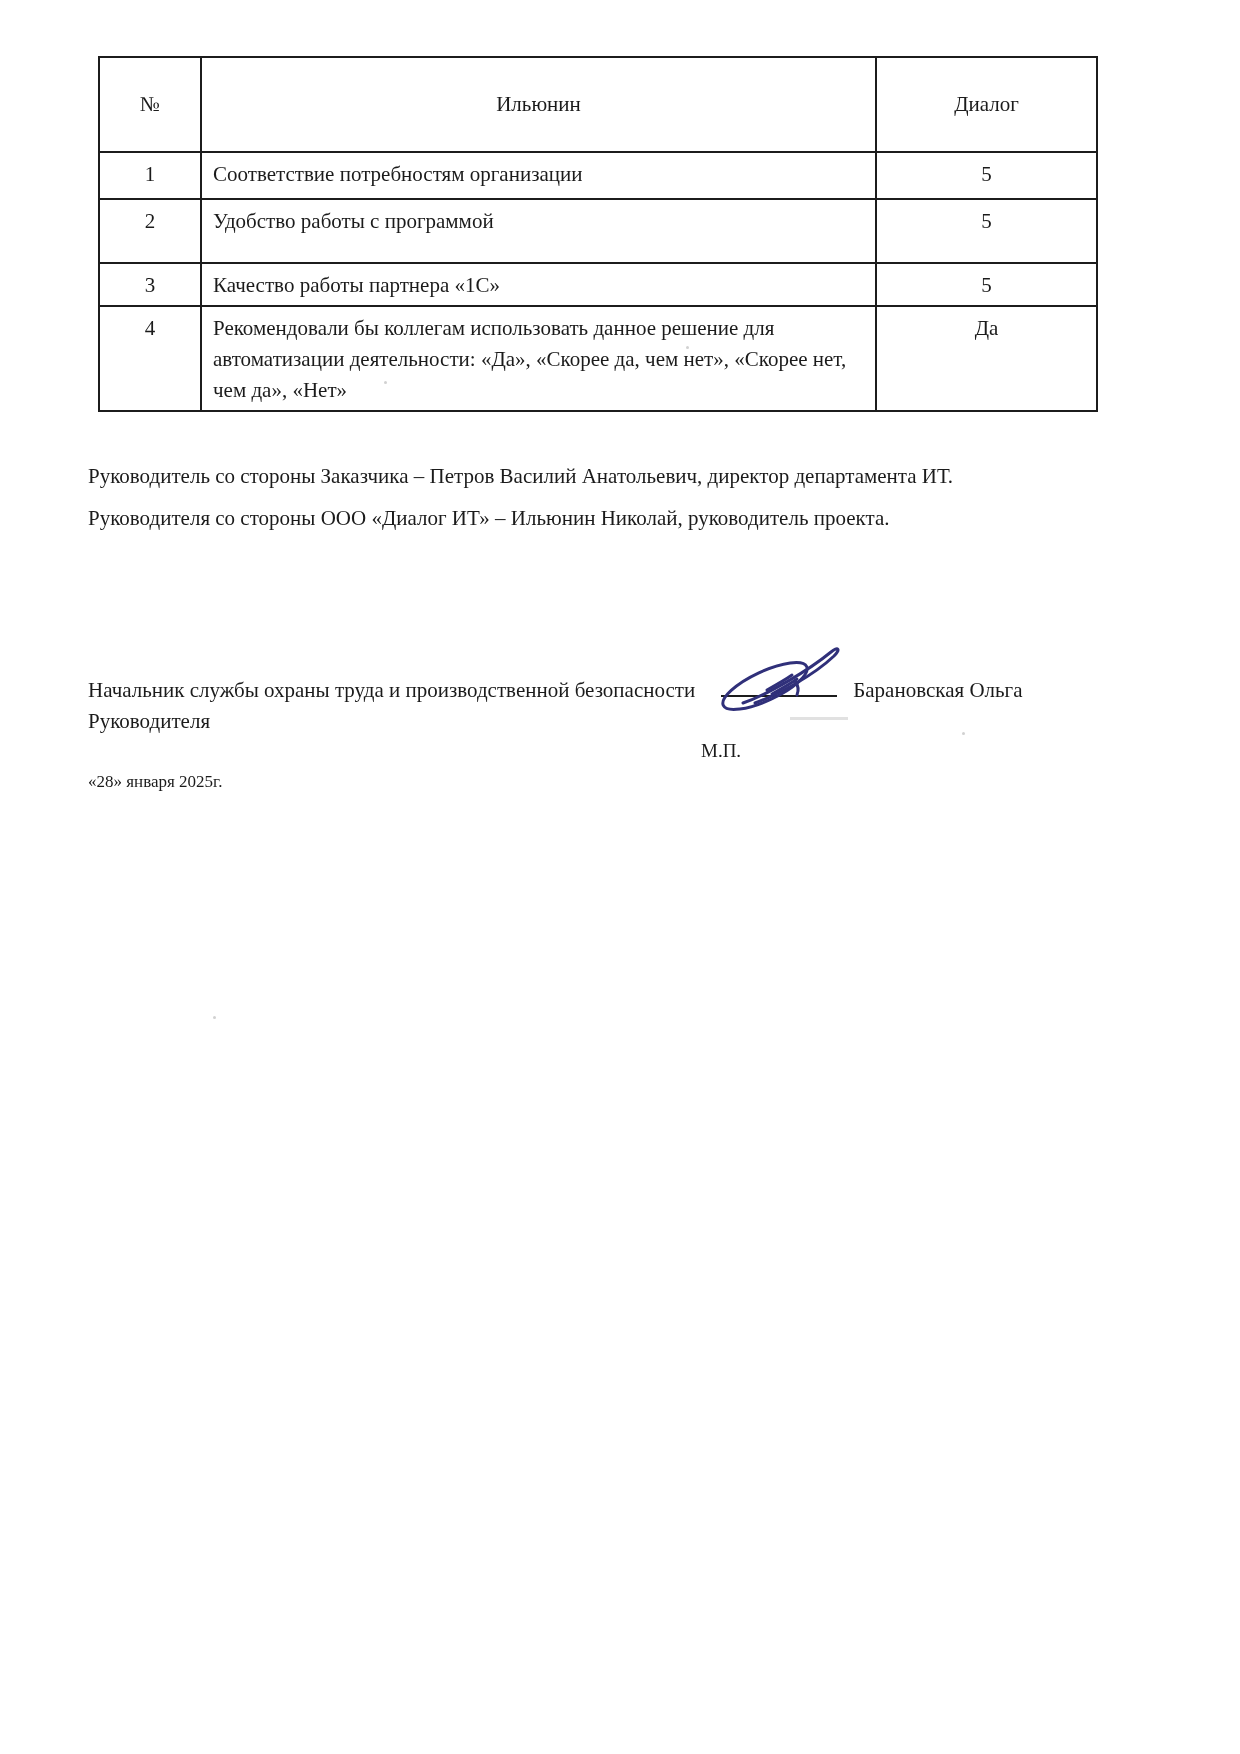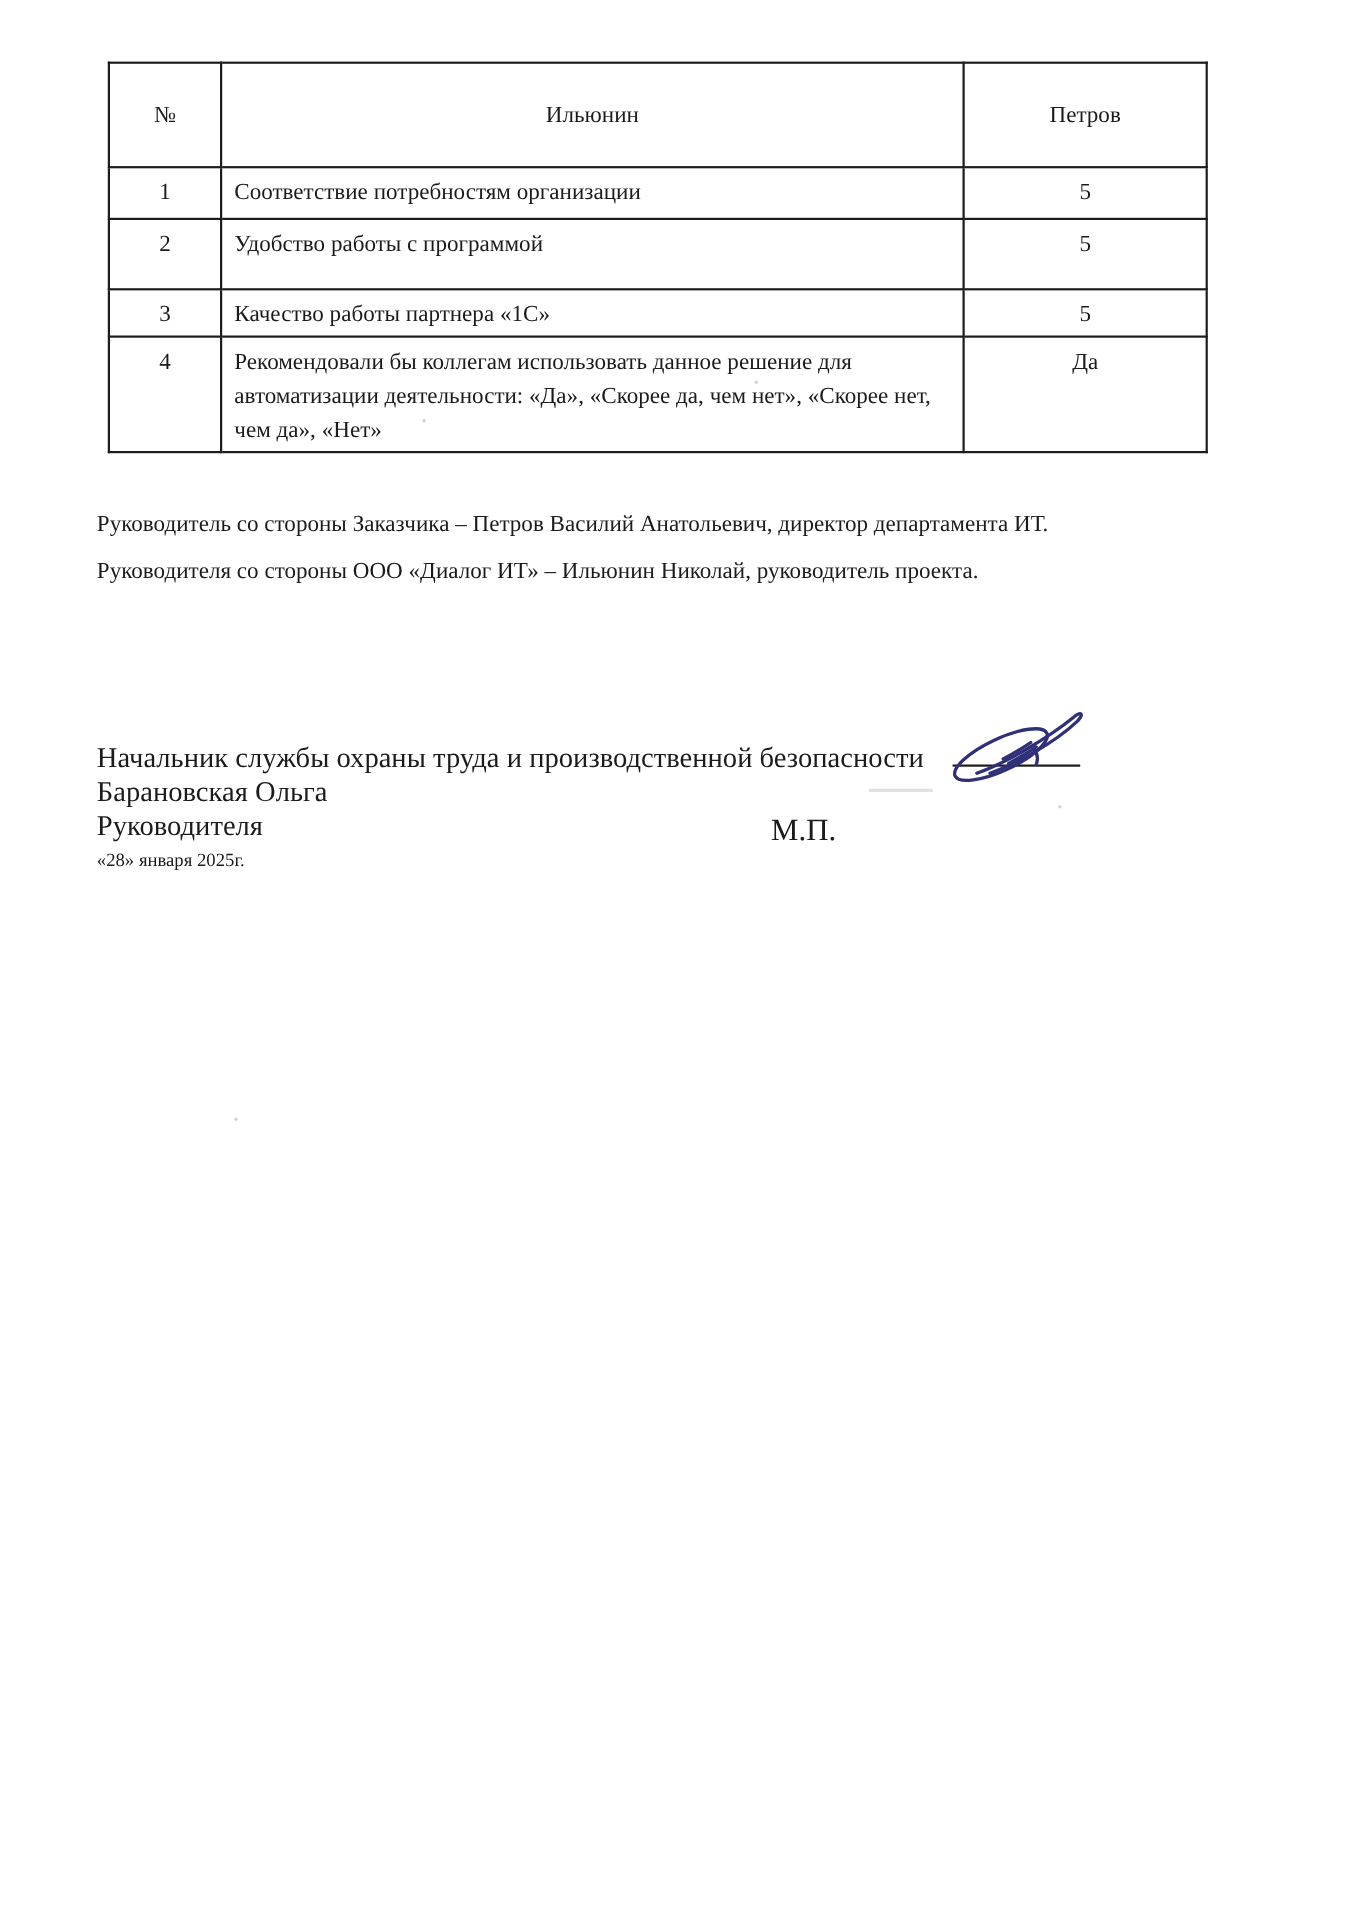--- a/index.html
+++ b/index.html
@@ -58,21 +58,21 @@
   }
   .para-customer   { top: 461px; }
   .para-contractor { top: 503px; }
 
   
   .sig-block {
     position: absolute;
     left: 88px;
     top: 671px;
     width: 1020px;
-    font-size: 26px;
+    font-size: 21px;
     line-height: 31px;
   }
   .sig-slot {
     display: inline-block;
     position: relative;
     width: 116px;
     height: 24px;
     margin: 0 16px 0 26px;
     border-bottom: 2px solid #1c1c1c;
     vertical-align: baseline;
@@ -91,21 +91,21 @@
     height: 3px;
     background: #c9c9c9;
     opacity: 0.55;
   }
 
   
   .stamp {
     position: absolute;
     left: 701px;
     top: 740px;
-    font-size: 28px;
+    font-size: 19px;
   }
   .date-line {
     position: absolute;
     left: 88px;
     top: 772px;
     font-size: 17px;
   }
 
   
   .speck { position: absolute; background: #9a9a9a; border-radius: 50%; opacity: .45; }
@@ -122,21 +122,21 @@
   <table class="doc-table">
     <colgroup>
       <col style="width:102px">
       <col style="width:675px">
       <col style="width:221px">
     </colgroup>
     <thead>
       <tr>
         <th>№</th>
         <th>Ильюнин</th>
-        <th>Петров</th>
+        <th>Диалог</th>
       </tr>
     </thead>
     <tbody>
       <tr class="row-1">
         <td class="cell-num">1</td>
         <td class="cell-param">Соответствие потребностям организации</td>
         <td class="cell-score">5</td>
       </tr>
       <tr class="row-2">
         <td class="cell-num">2</td>

